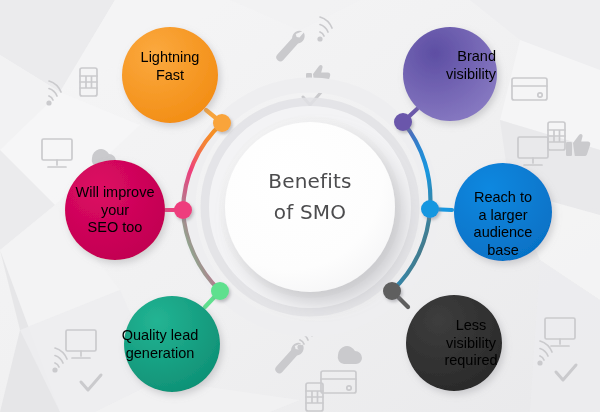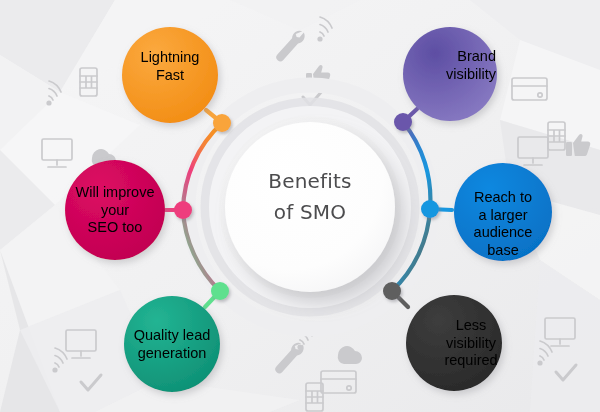--- a/index.html
+++ b/index.html
@@ -289,21 +289,21 @@
     <span>Lightning</span>
     <span>Fast</span>
   </div>
 
   <div class="bubble-label" style="left:65px;top:184px;width:100px;">
     <span>Will improve</span>
     <span>your</span>
     <span>SEO too</span>
   </div>
 
-  <div class="bubble-label" style="left:124px;top:327px;width:96px;">
+  <div class="bubble-label" style="left:112px;top:327px;width:96px;">
     <span>Quality lead</span>
     <span>generation</span>
   </div>
 
   <div class="bubble-label" style="left:404px;top:48px;width:92px;text-align:right;">
     <span>Brand</span>
     <span>visibility</span>
   </div>
 
   <div class="bubble-label" style="left:455px;top:166px;width:96px;margin-top:23px;">

